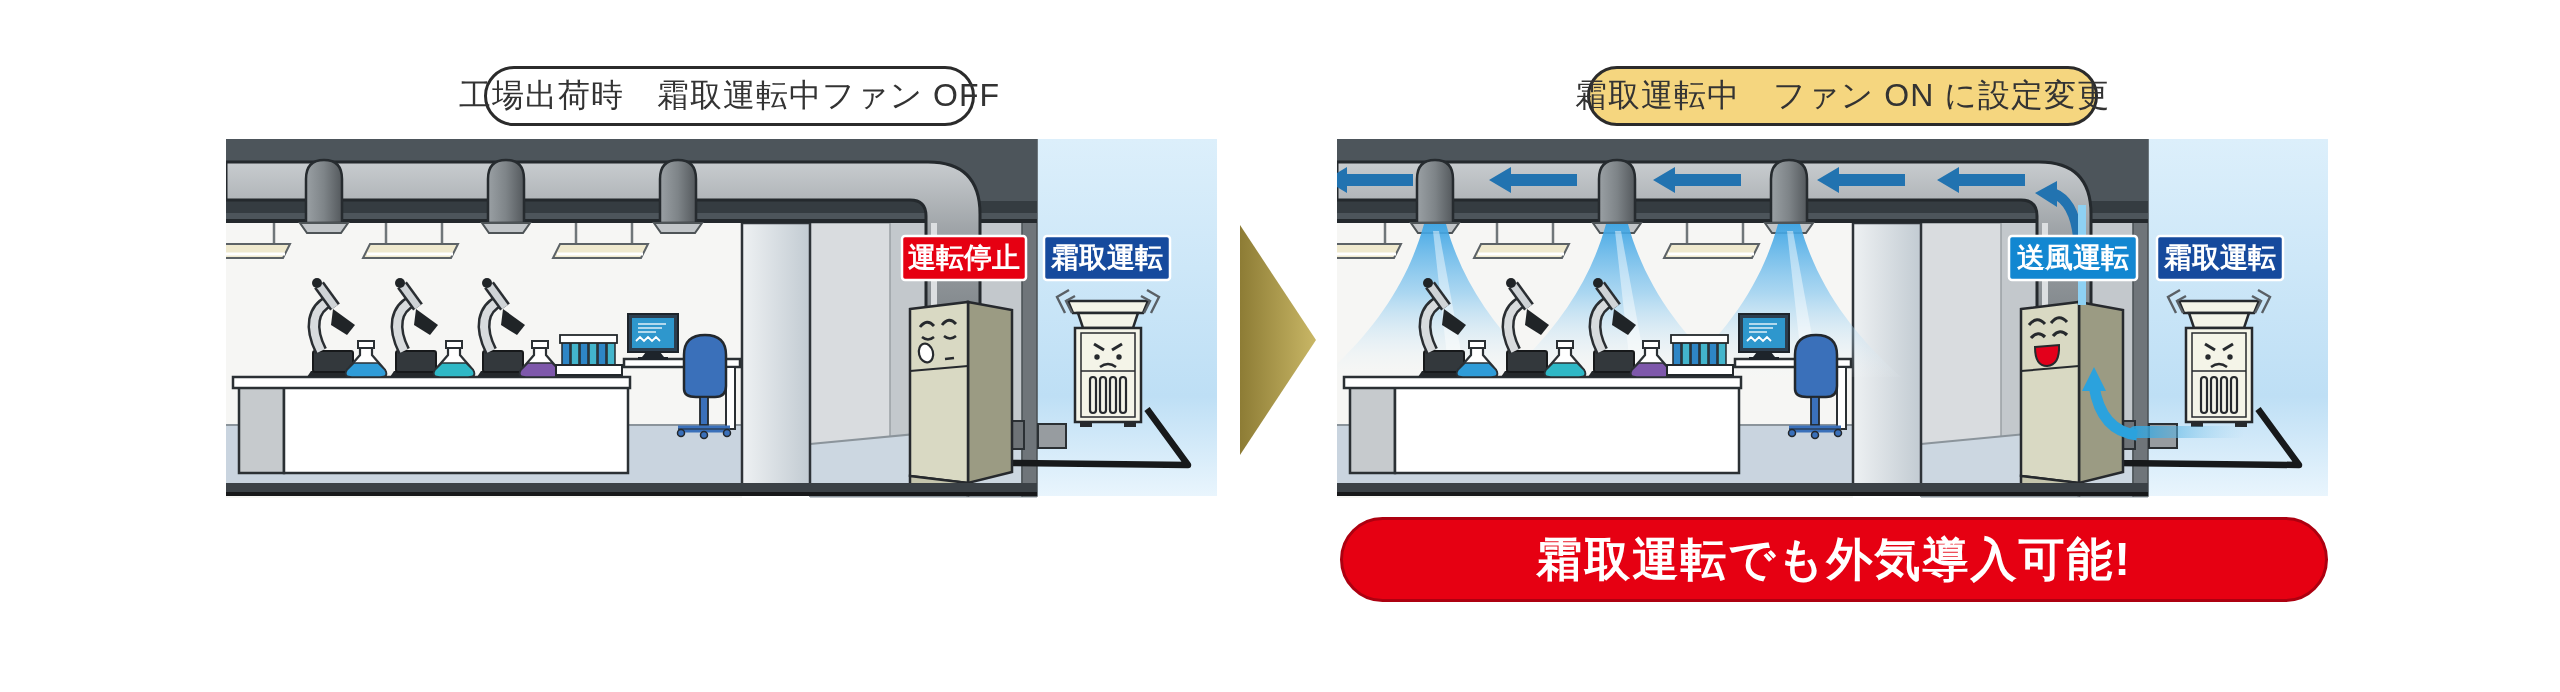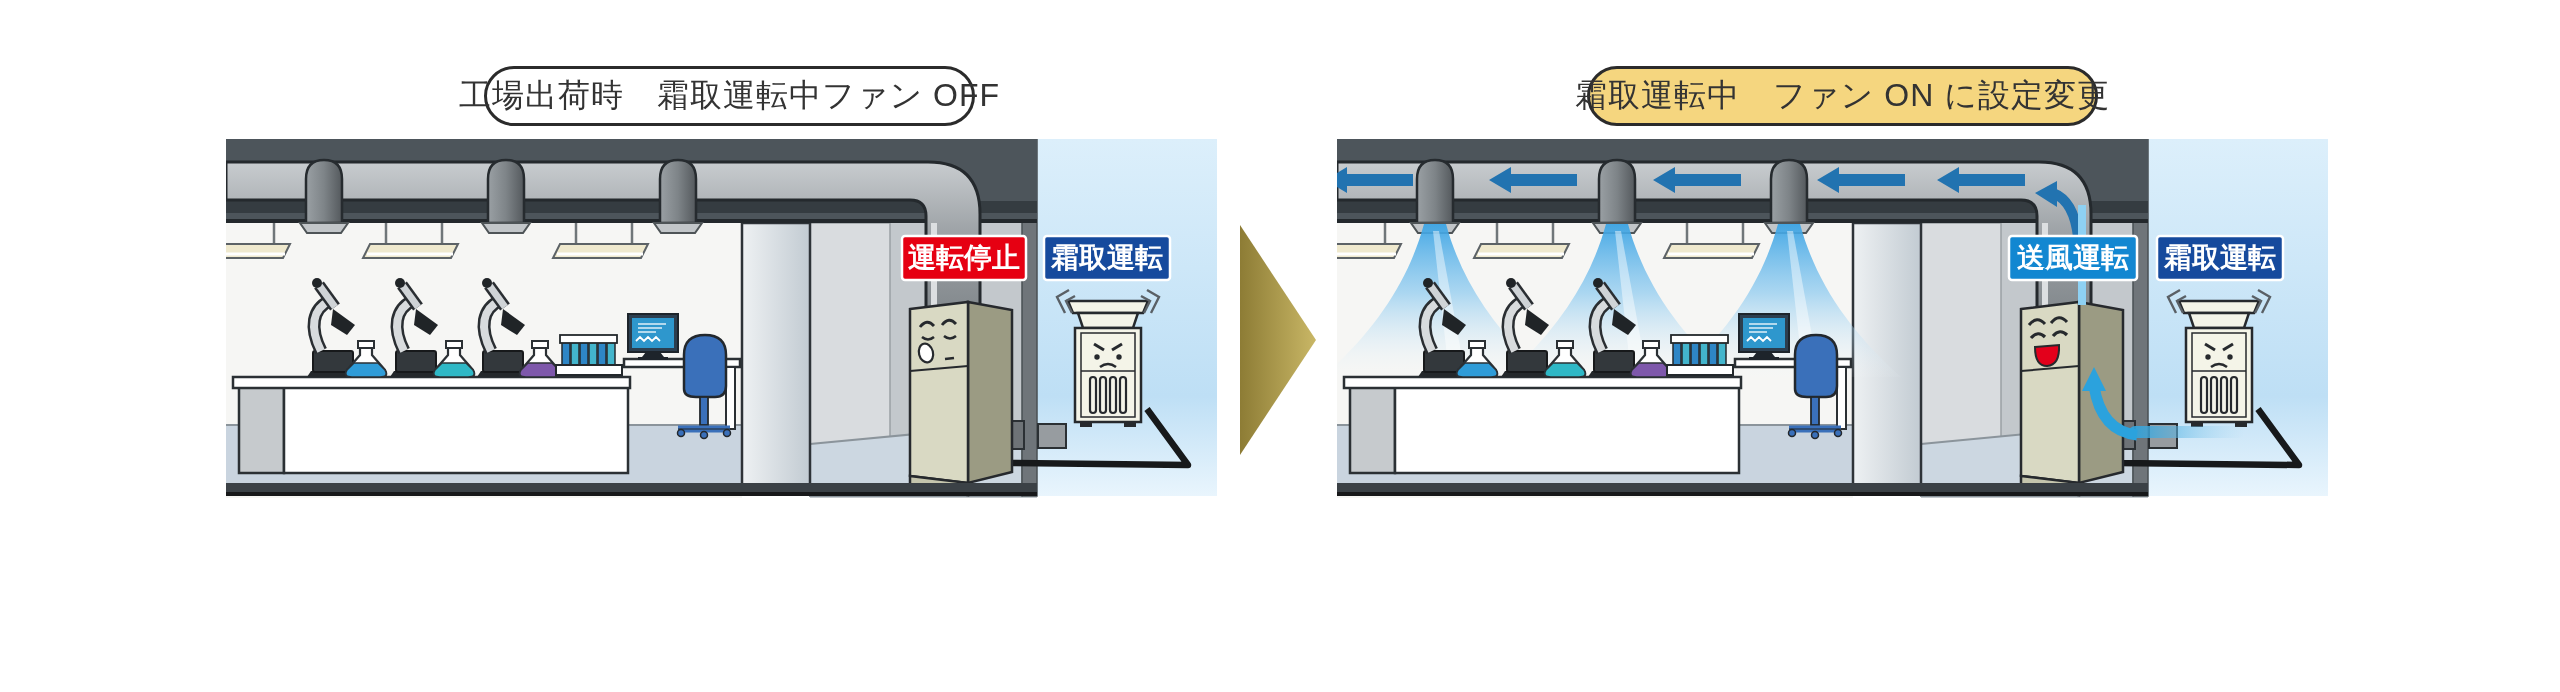--- a/index.html
+++ b/index.html
@@ -294,14 +294,15 @@
     <g>
       <rect x="672" y="97" width="128" height="44" rx="3" fill="#1287d1" stroke="#ffffff" stroke-width="2.5"></rect>
       <text class="op-label-text" x="736" y="128">送風運転</text>
     </g>
     <g>
       <rect x="820" y="97" width="126" height="44" rx="3" fill="#164a9d" stroke="#ffffff" stroke-width="2.5"></rect>
       <text class="op-label-text" x="883" y="128">霜取運転</text>
     </g>
   </svg>
 
+  <div id="banner" style="background-color: rgb(230, 0, 18); color: rgb(255, 255, 255); border-color: rgb(173, 0, 16);">霜取運転でも外気導入可能!</div>
 
 </div>
 
 </body></html>

